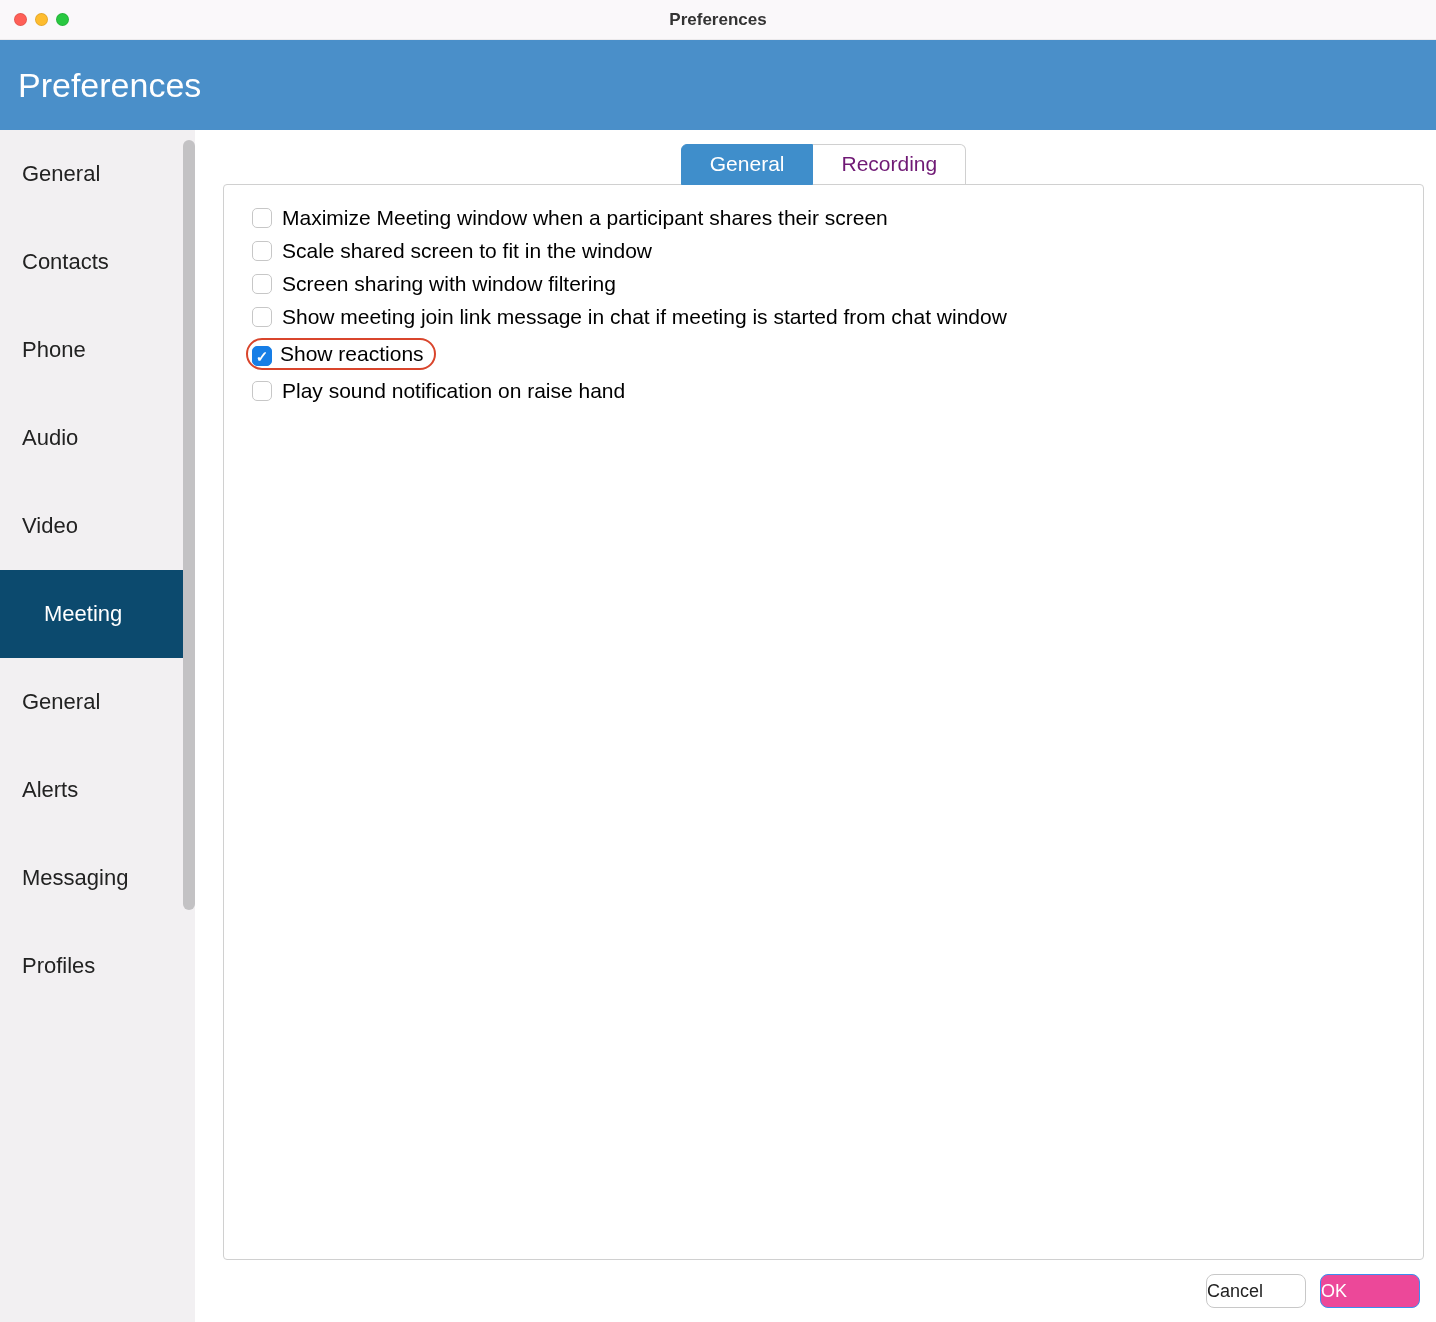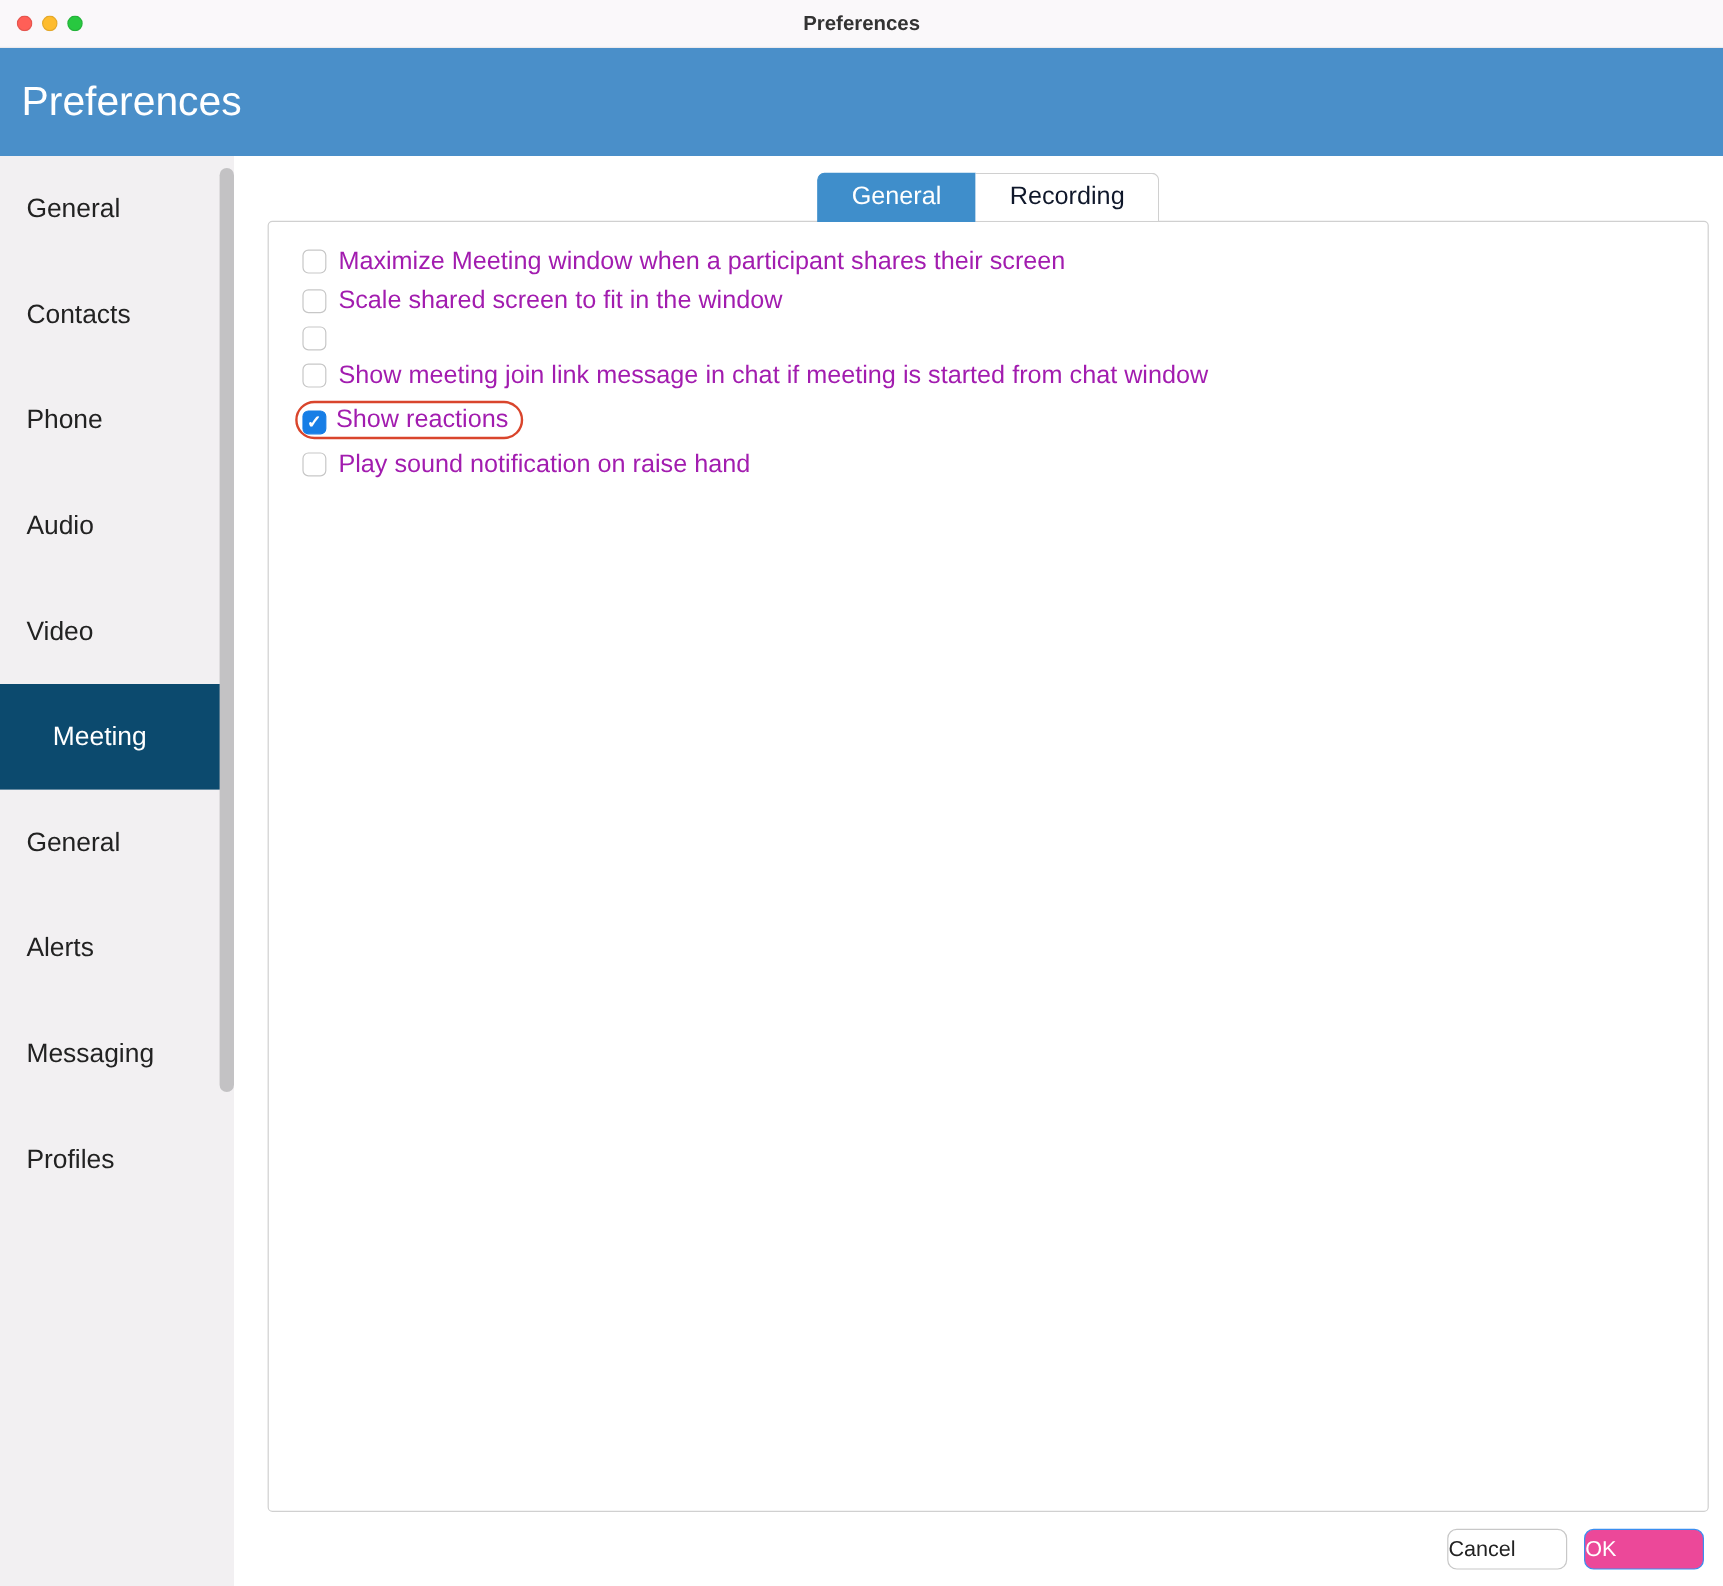--- a/index.html
+++ b/index.html
@@ -92,35 +92,35 @@
     justify-content: center;
     margin-bottom: -1px;
     z-index: 2;
   }
   .tab {
     border: 1px solid #d0d0d0;
     padding: 7px 28px 8px;
     font-size: 21px;
     background: #fff;
     cursor: pointer;
-    color: #0f172a;
+    color: #701a75;
   }
   .tab + .tab { border-left: none; }
   .tab:first-child { border-top-left-radius: 6px; }
   .tab:last-child  { border-top-right-radius: 6px; }
   .tab.active { background: #3f8ecb; color: #fff; border-color: #3f8ecb; }
 
   
   .panel {
     border: 1px solid #d0d0d0;
     border-radius: 4px;
     padding: 18px 28px;
     flex: 1;
     font-size: 21px;
-    color: #a21caf;
+    color: #000000;
     overflow: auto;
     background: #fff;
   }
   .option-row {
     display: flex;
     align-items: center;
     gap: 10px;
     margin: 3px 0 9px;
   }
   .chk {
@@ -239,20 +239,21 @@
         <span>Maximize Meeting window when a participant shares their screen</span>
       </div>
 
       <div class="option-row">
         <div class="chk"></div>
         <span>Scale shared screen to fit in the window</span>
       </div>
 
       <div class="option-row">
         <div class="chk"></div>
+        <span>Screen sharing with window filtering</span>
       </div>
 
       <div class="option-row">
         <div class="chk"></div>
         <span>Show meeting join link message in chat if meeting is started from chat window</span>
       </div>
 
       <div class="option-row">
         <span class="highlight-ring">
           <span class="chk checked"></span>

